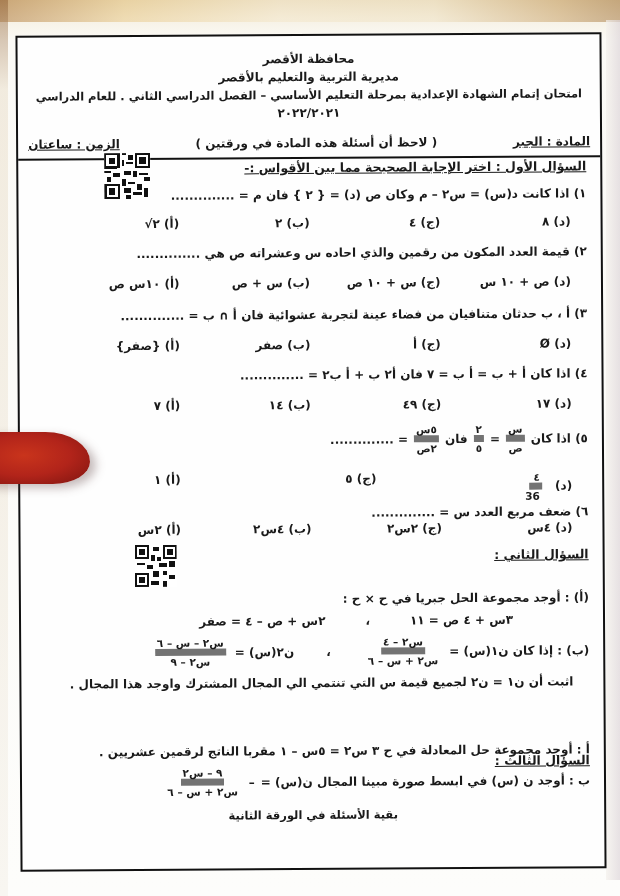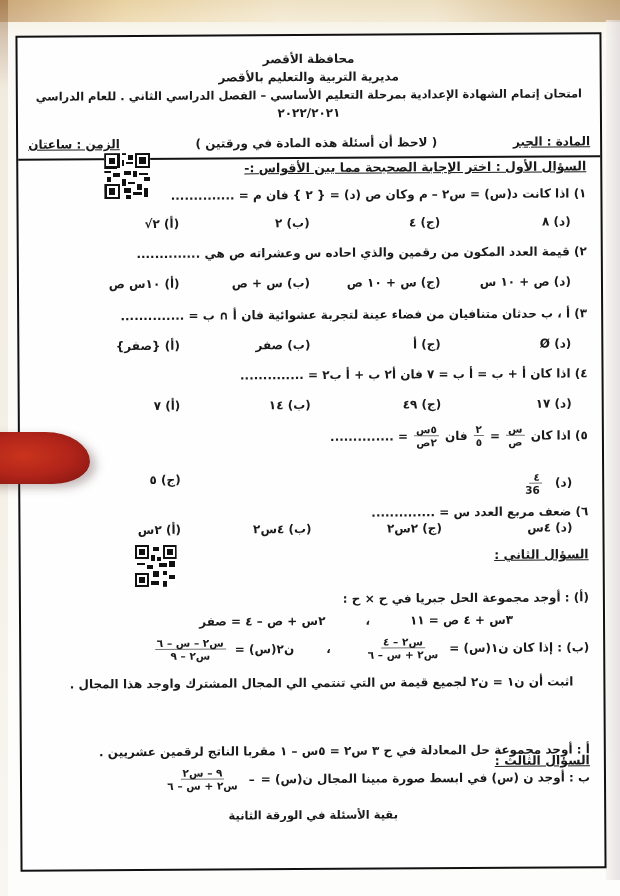--- a/index.html
+++ b/index.html
@@ -43,21 +43,21 @@
   .hr-thick { position:absolute; left:0; right:0; top:121px; border-top:2px solid #111; }
 
   .q-title { position:absolute; right:14px; font-size:12.5px; font-weight:bold; text-decoration:underline; }
   .q-line { position:absolute; right:14px; font-size:12px; font-weight:bold; white-space:nowrap; }
   .opts {
     position:absolute; left:30px; right:30px; font-size:12px; font-weight:bold;
     display:flex; flex-direction:row-reverse; justify-content:space-between;
   }
   .opts span { width:25%; text-align:right; }
   .frac { display:inline-flex; flex-direction:column; align-items:center; vertical-align:middle; font-size:10.5px; line-height:12px; margin:0 3px; }
-  .frac .num { border-bottom:1px solid #737373; padding:0 2px; }
+  .frac .num { border-bottom:7px solid #737373; padding:0 2px; }
   .frac .den { padding:0 2px; }
 
   .qr { position:absolute; width:46px; height:46px; background:#fff; }
   .qr svg { width:100%; height:100%; }
 
   .finger {
     position:absolute; left:-20px; top:432px; width:110px; height:52px;
     border-radius: 10px 60px 50px 14px / 10px 40px 30px 14px;
     background: radial-gradient(ellipse at 40% 45%, #c9341c 0%, #b2241a 50%, #7d1410 100%);
     box-shadow: 6px 4px 10px rgba(90,60,60,.35);
@@ -167,20 +167,21 @@
         <span class="den">٥</span>
       </span>
     <span>فان</span>
     <span class="frac">
         <span class="num">٥س</span>
         <span class="den">٢ص</span>
       </span>
     <span>= ..............</span>
   </div>
   <div class="opts" style="top:436px;">
+    <span>(أ) ١</span>
     <span>(ج) ٥</span>
     <span><span>(د)</span><span class="frac">
           <span class="num">٤</span>
           <span class="den">36</span>
         </span></span>
   </div>
 
   <div class="q-line" style="top:470px;">٦) ضعف مربع العدد س = ..............</div>
   <div class="opts" style="top:486px;">
     <span>(أ) ٢س</span>

